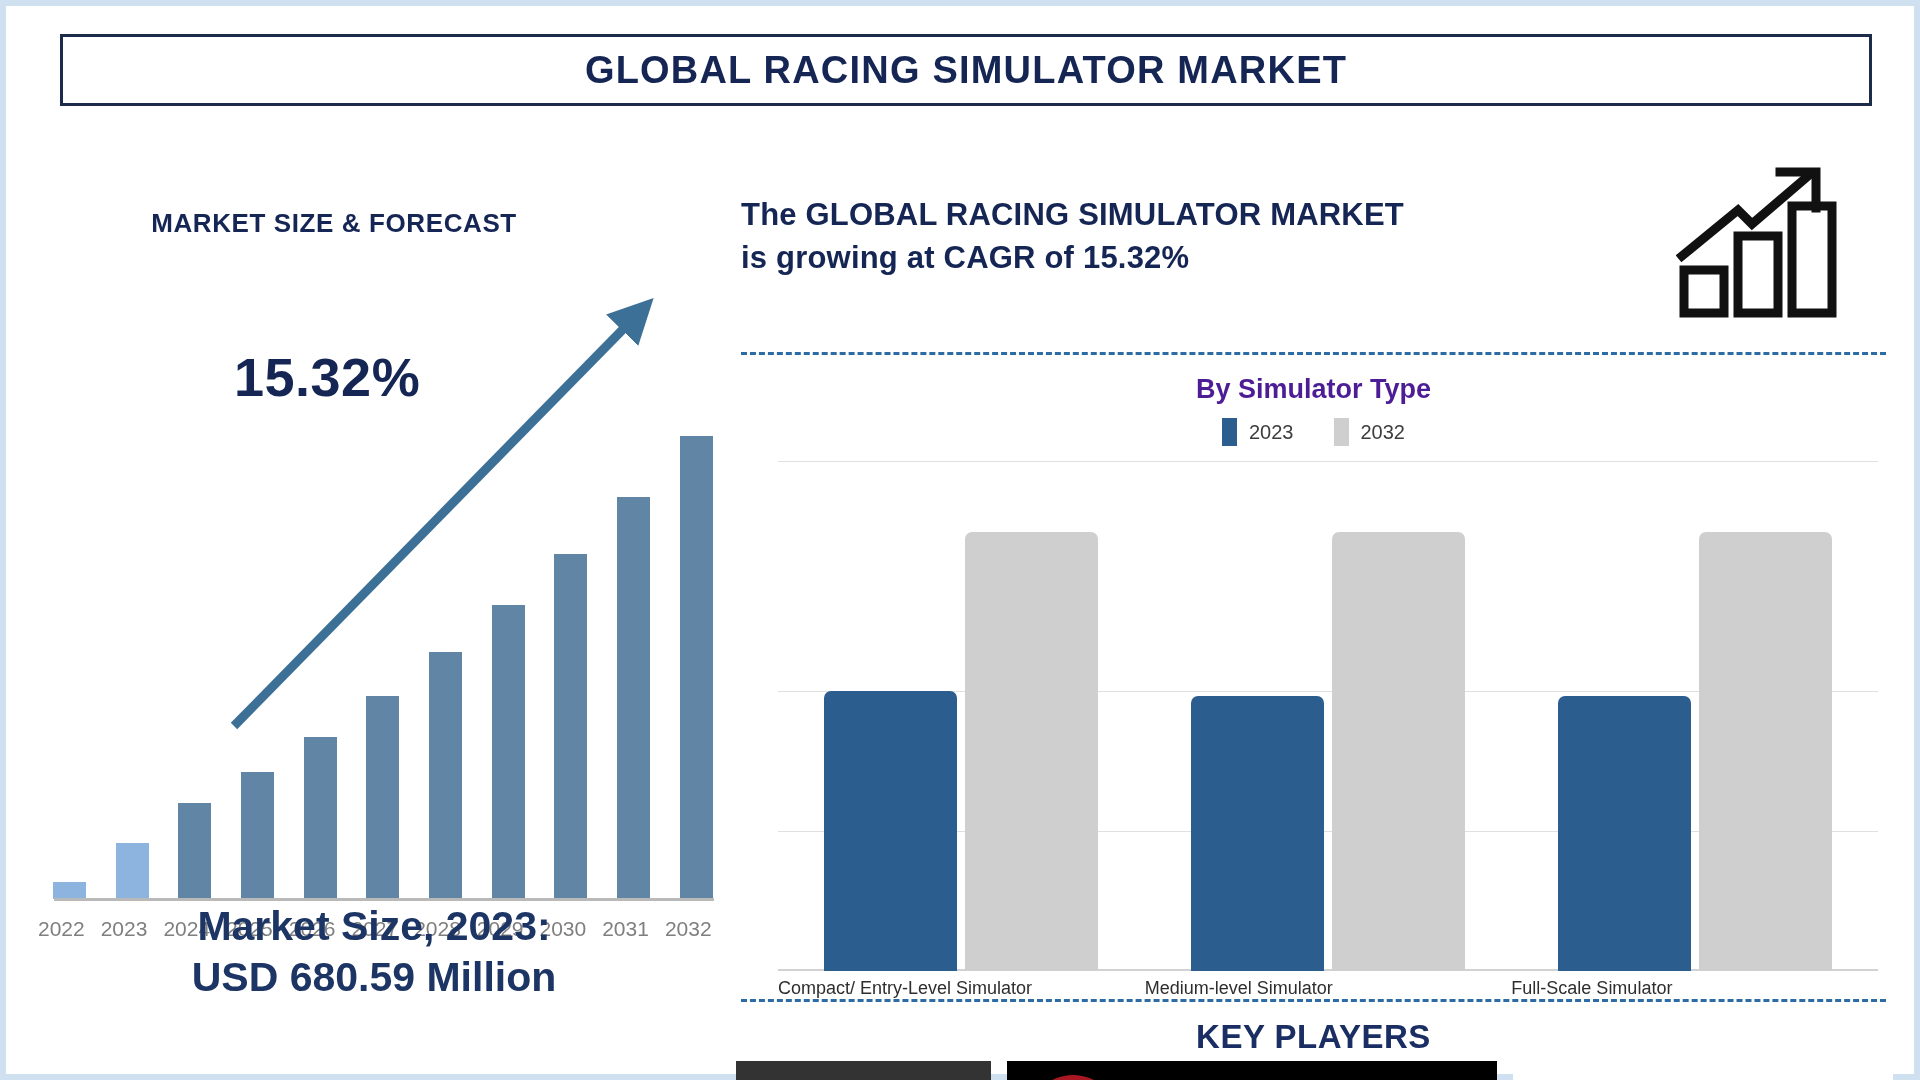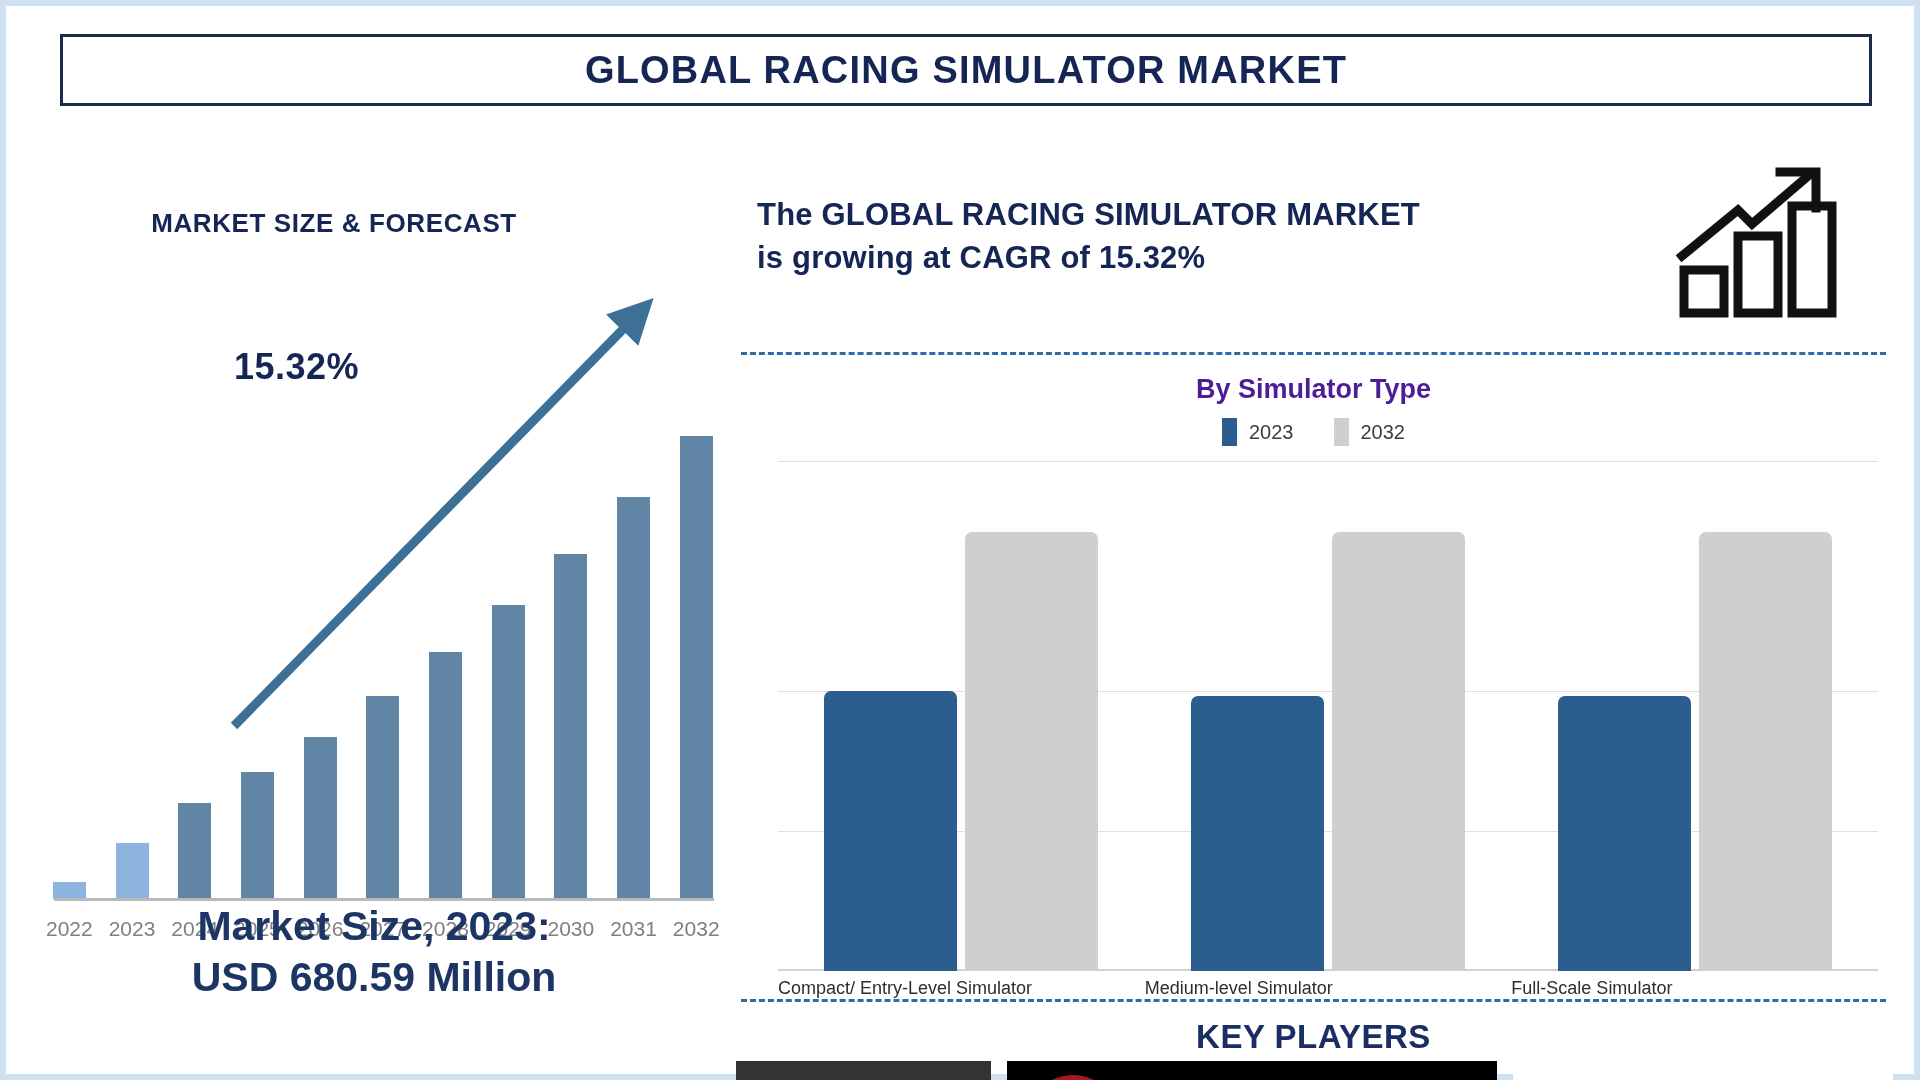--- a/index.html
+++ b/index.html
@@ -57,21 +57,21 @@
     text-align: center;
     font-size: 26px;
     font-weight: bold;
     color: #152554;
     letter-spacing: 0.6px;
   }
   .cagr-big {
     position: absolute;
     left: 210px;
     top: 190px;
-    font-size: 36px;
+    font-size: 54px;
     font-weight: bold;
     color: #152554;
     letter-spacing: 0.5px;
   }
 
   
   .arrow-svg {
     position: absolute;
     left: 200px;
     top: 130px;
@@ -121,21 +121,21 @@
   }
   .lc-years {
     position: absolute;
     left: 0;
     bottom: 50px;
     width: 690px;
     display: flex;
   }
   .lc-year {
     width: 62.7px;
-    text-align: center;
+    text-align: left;
     font-size: 21px;
     color: #7f7f7f;
   }
 
   .ms-2023 {
     position: absolute;
     left: 0;
     top: 745px;
     width: 700px;
     text-align: center;
@@ -152,21 +152,20 @@
     top: 150px;
     width: 1185px;
     height: 910px;
   }
 
   .growth-head {
     position: absolute;
     left: 15px;
     top: 38px;
     width: 930px;
-    margin-left: 16px;
   }
   .growth-head .line {
     font-size: 31px;
     font-weight: bold;
     color: #152554;
     line-height: 1.38;
     letter-spacing: 0.2px;
   }
 
   .growth-icon {

